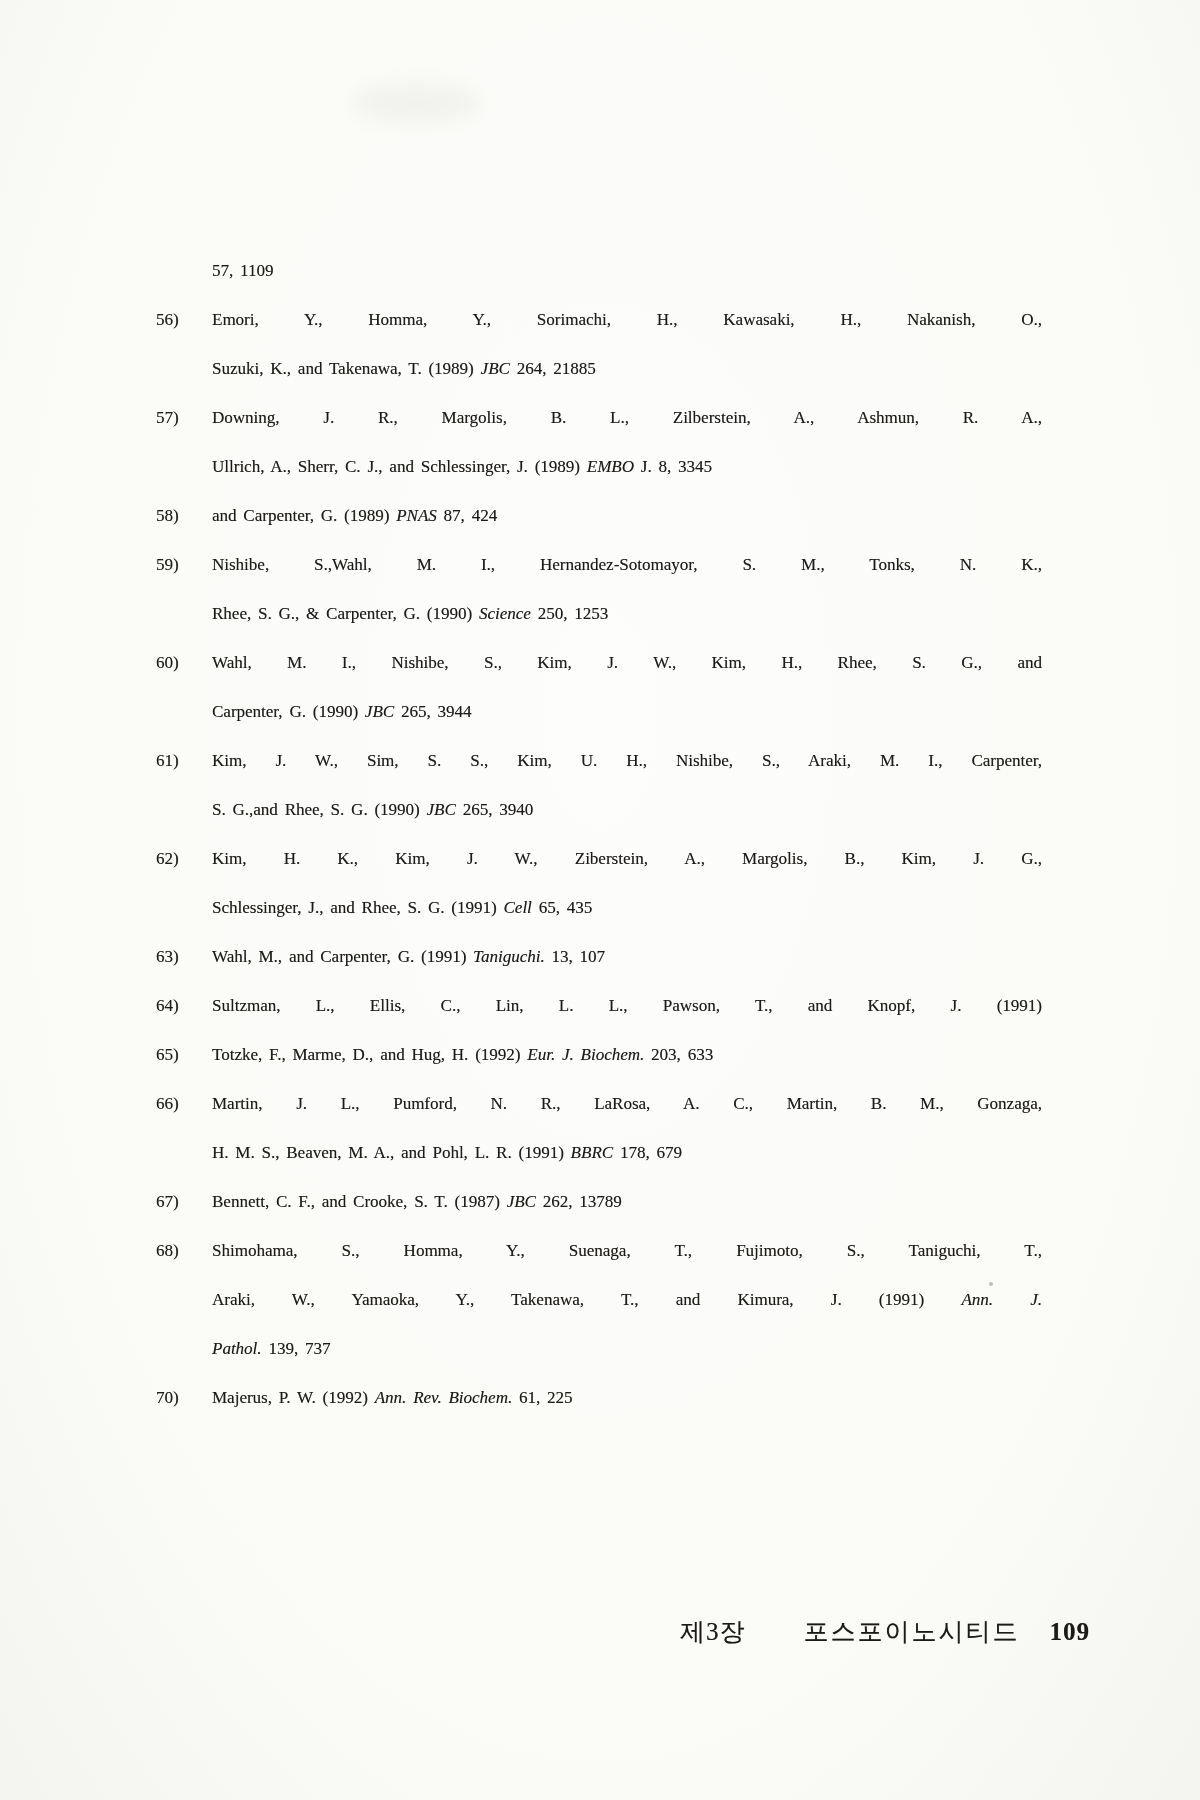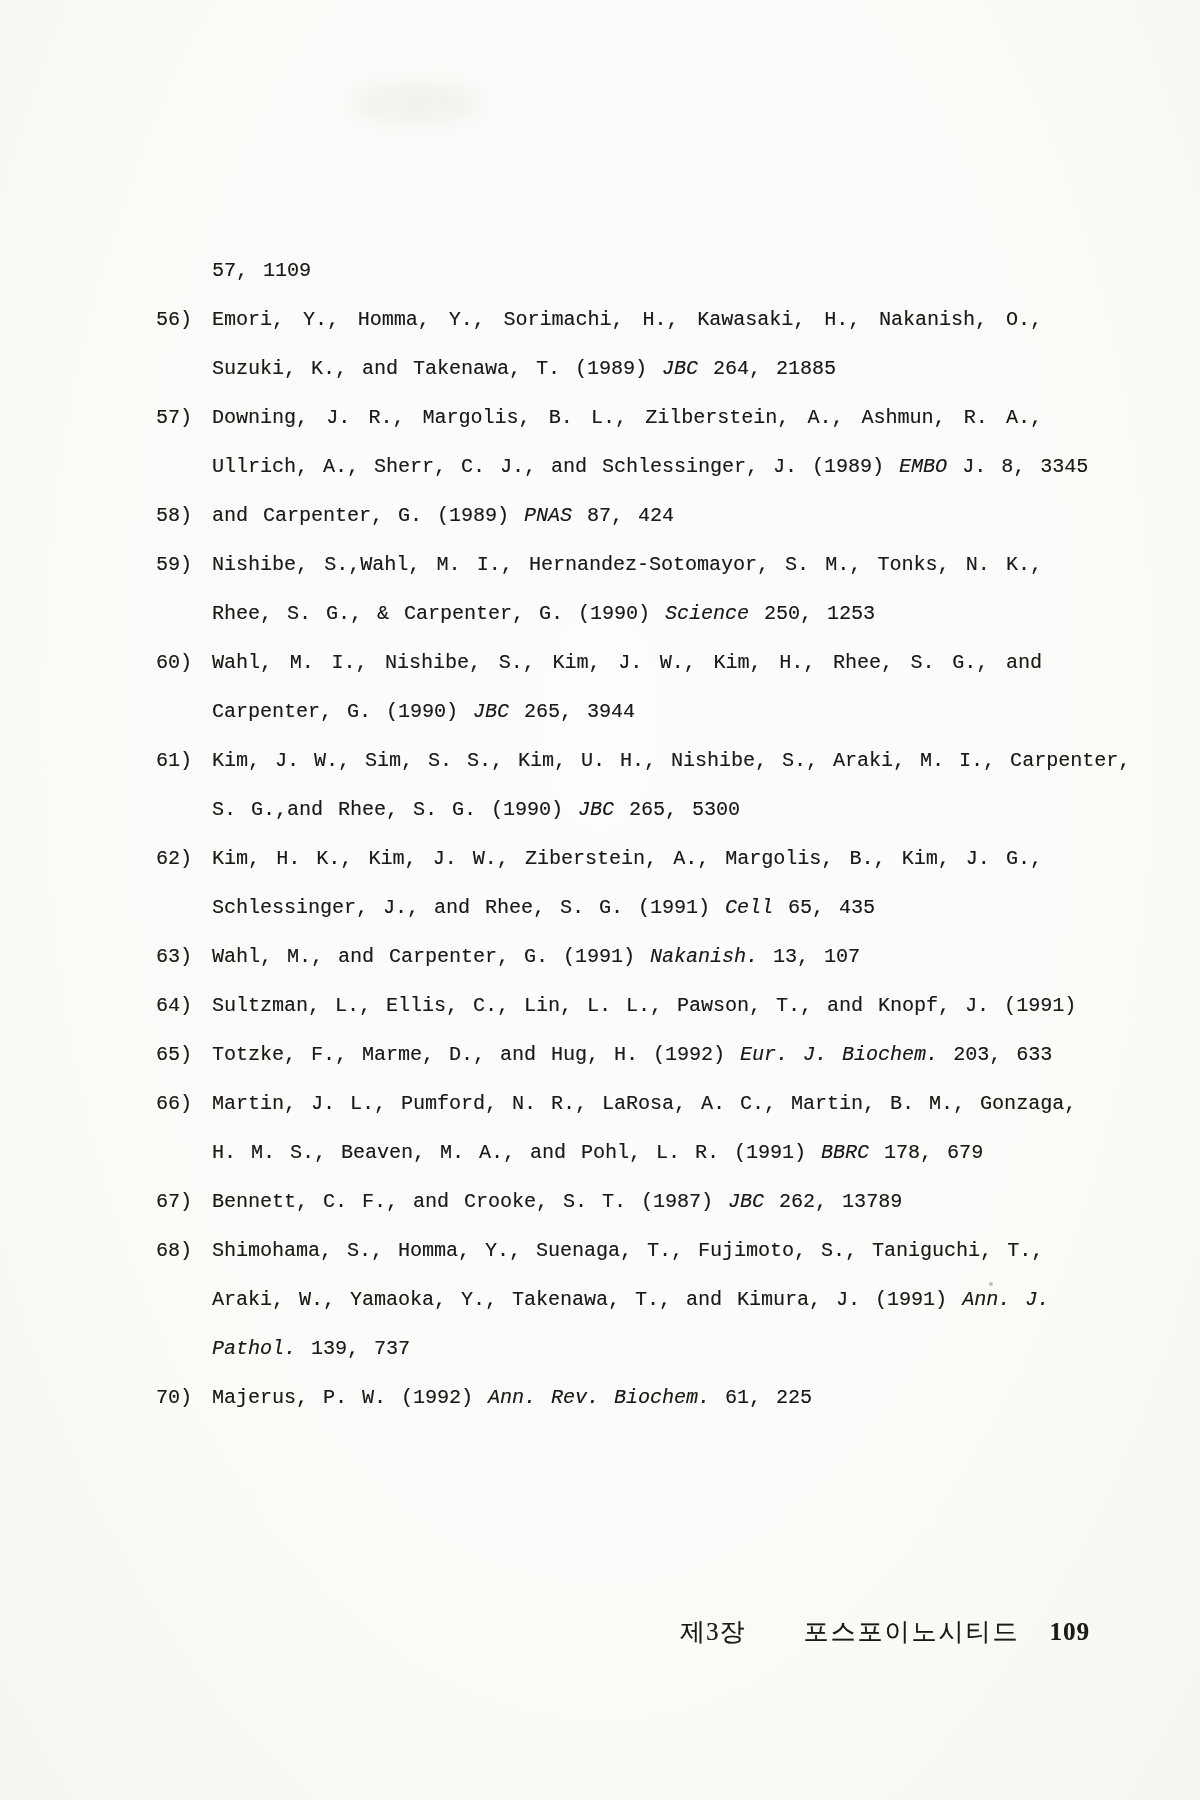--- a/index.html
+++ b/index.html
@@ -11,25 +11,24 @@
     background-image: radial-gradient(ellipse at 50% 40%, #fdfdfc 0%, #fafaf7 70%, #f4f4f0 100%);
     font-family: "Liberation Serif", "DejaVu Serif", serif;
     color: #1c1a17;
     overflow: hidden;
   }
   .refs {
     position: absolute;
     left: 212px;
     top: 246px;
     width: 830px;
-    font-size: 20px;
+    font-size: 17px;
     line-height: 49px;
     word-spacing: 0.15em;
     text-shadow: 0.25px 0.25px 0 rgba(25,22,20,.45);
-    font-family: Liberation Mono, monospace;
   }
   .ref { position: relative; }
   .refnum {
     position: absolute;
     left: -56px;
     top: 0;
     line-height: 49px;
   }
   .line {
     white-space: nowrap;
@@ -92,30 +91,30 @@
         <div class="line"><span>Rhee, S. G., &amp; Carpenter, G. (1990) </span><em>Science</em><span> 250, 1253</span></div>
       </div>
       <div class="ref">
         <span class="refnum">60)</span>
         <div class="line fill"><span>Wahl, M. I., Nishibe, S., Kim, J. W., Kim, H., Rhee, S. G., and</span></div>
         <div class="line"><span>Carpenter, G. (1990) </span><em>JBC</em><span> 265, 3944</span></div>
       </div>
       <div class="ref">
         <span class="refnum">61)</span>
         <div class="line fill"><span>Kim, J. W., Sim, S. S., Kim, U. H., Nishibe, S., Araki, M. I., Carpenter,</span></div>
-        <div class="line"><span>S. G.,and Rhee, S. G. (1990) </span><em>JBC</em><span> 265, 5300</span></div>
+        <div class="line"><span>S. G.,and Rhee, S. G. (1990) </span><em>JBC</em><span> 265, 3940</span></div>
       </div>
       <div class="ref">
         <span class="refnum">62)</span>
         <div class="line fill"><span>Kim, H. K., Kim, J. W., Ziberstein, A., Margolis, B., Kim, J. G.,</span></div>
         <div class="line"><span>Schlessinger, J., and Rhee, S. G. (1991) </span><em>Cell</em><span> 65, 435</span></div>
       </div>
       <div class="ref">
         <span class="refnum">63)</span>
-        <div class="line"><span>Wahl, M., and Carpenter, G. (1991) </span><em>Nakanish.</em><span> 13, 107</span></div>
+        <div class="line"><span>Wahl, M., and Carpenter, G. (1991) </span><em>Taniguchi.</em><span> 13, 107</span></div>
       </div>
       <div class="ref">
         <span class="refnum">64)</span>
         <div class="line fill"><span>Sultzman, L., Ellis, C., Lin, L. L., Pawson, T., and Knopf, J. (1991)</span></div>
       </div>
       <div class="ref">
         <span class="refnum">65)</span>
         <div class="line"><span>Totzke, F., Marme, D., and Hug, H. (1992) </span><em>Eur. J. Biochem.</em><span> 203, 633</span></div>
       </div>
       <div class="ref">

